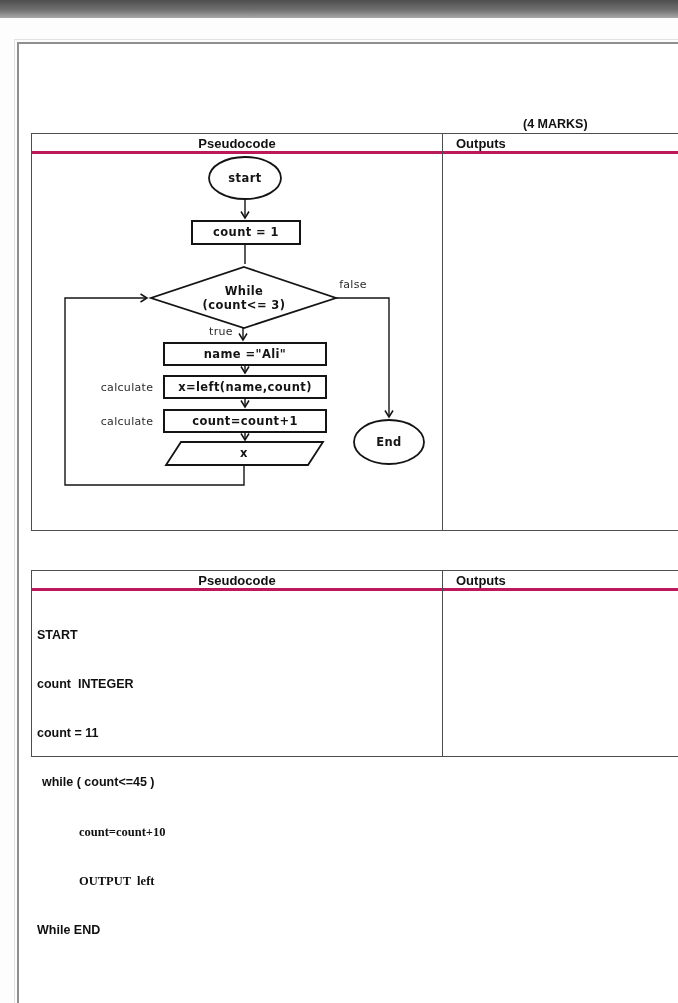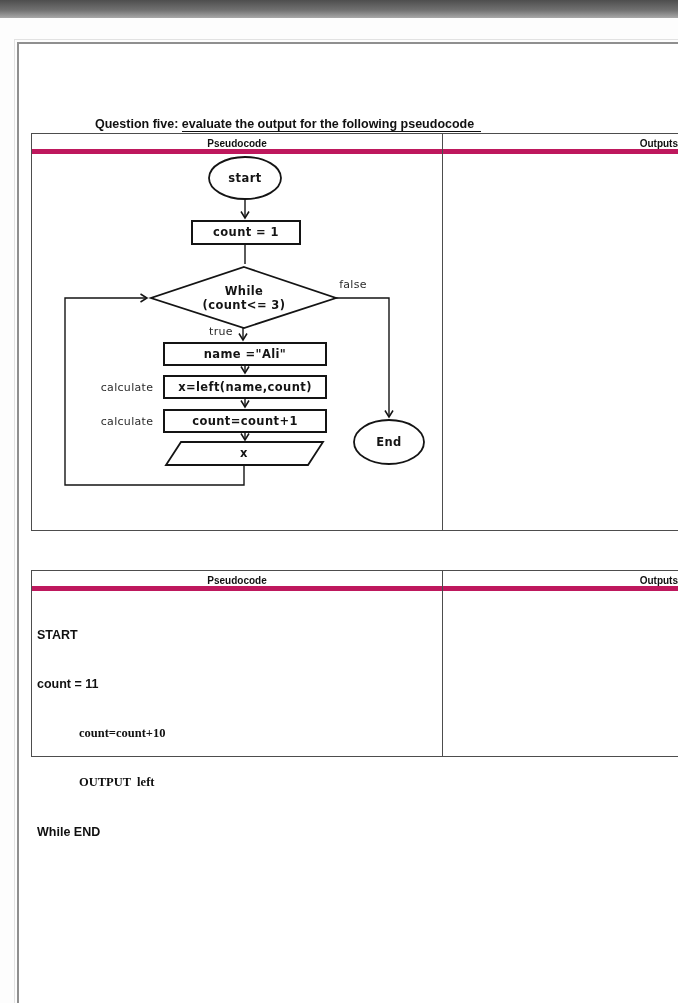--- a/index.html
+++ b/index.html
@@ -20,24 +20,24 @@
   .title-row { position:absolute; top:59px; left:0; width:100%; height:16px;
     font-size:12.5px; font-weight:bold; white-space:pre; }
   .title-main { position:absolute; left:76px; }
   .title-underlined { border-bottom:1.5px solid #111; padding-right:7px; }
   .marks { position:absolute; left:504px; }
 
   .tbl { position:absolute; left:12px; width:648px; border:1px solid #4d4d4d; background:#fff; }
   .tbl1 { top:89px; height:398px; }
   .tbl2 { top:526px; height:187px; }
   .colsep { position:absolute; top:0; bottom:0; left:410px; width:1px; background:#4d4d4d; }
-  .tbl-header { display:flex; height:20px; border-bottom:5px solid #be185d;
-    font-weight:bold; font-size:10px; }
+  .tbl-header { display:flex; height:20px; border-bottom:3px solid #be185d;
+    font-weight:bold; font-size:13px; }
   .hcell-left  { width:410px; text-align:center; line-height:19px; }
-  .hcell-right { flex:1; text-align:right; line-height:19px; }
+  .hcell-right { flex:1; text-align:left; line-height:19px;padding-left:14px; }
 
   .flow-svg { position:absolute; left:0px; top:20px; }
   .flow-svg text {
     font-family:"DejaVu Sans", sans-serif; font-size:11.5px; font-weight:bold;
     fill:#141414; letter-spacing:0.4px;
   }
   .flow-svg text.lbl { font-weight:normal; font-size:11px; letter-spacing:0.3px; fill:#2b2b2b; }
 
   .codebody {
     padding-top:3px; font-size:12.5px; font-weight:bold; line-height:16.4px;
@@ -48,21 +48,20 @@
   .ind2 { padding-left:47px;font-family:Liberation Serif, serif; }
 </style>
 </head>
 <body>
 
 <div class="topbar"></div>
 
 <div class="page">
 
   <div class="title-row">
-    <span class="title-main"><span>Question five: </span><span class="title-underlined">evaluate the output for the following pseudocode</span></span>
     <span class="marks">(4 MARKS)</span>
   </div>
 
   <div class="tbl tbl1">
     <div class="colsep"></div>
     <div class="tbl-header">
       <div class="hcell-left">Pseudocode</div>
       <div class="hcell-right">Outputs</div>
     </div>
 
@@ -123,21 +122,23 @@
   </div>
 
   <div class="tbl tbl2">
     <div class="colsep"></div>
     <div class="tbl-header">
       <div class="hcell-left">Pseudocode</div>
       <div class="hcell-right">Outputs</div>
     </div>
     <div class="codebody">
       <div class="ind0">START</div>
+      <div class="ind0">count  INTEGER</div>
       <div class="ind0">count = 11</div>
+      <div class="ind1">while ( count&lt;=45 )</div>
       <div class="ind2">count=count+10</div>
       <div class="ind2">OUTPUT  left</div>
       <div class="ind0">While END</div>
       
     </div>
     <div style="position:absolute; left:411px; top:20px; right:0; bottom:0;"></div>
   </div>
 
 </div>
 

